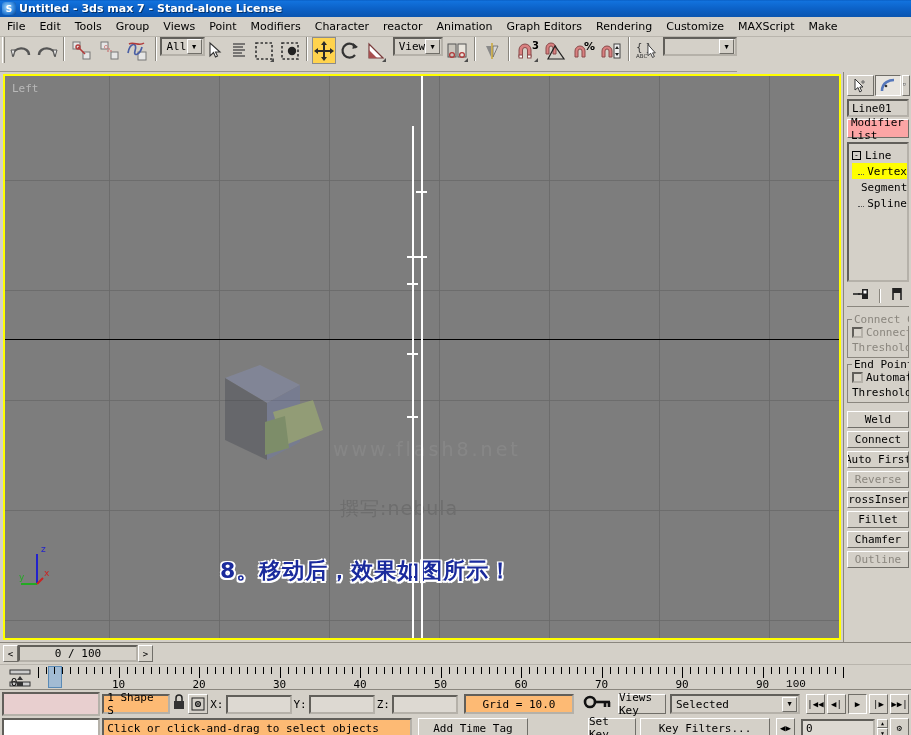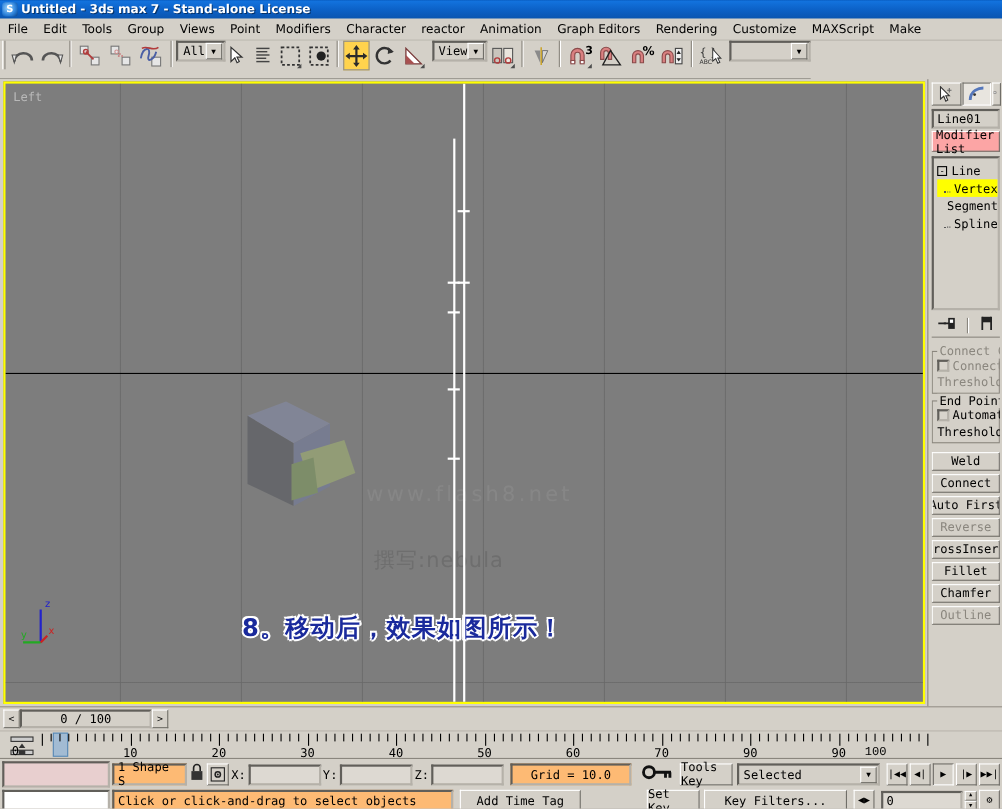--- a/index.html
+++ b/index.html
@@ -678,21 +678,21 @@
       </div>
       <div class="sbox" style="width:110px;margin-left:4px;justify-content:center">Grid = 10.0</div>
       <span style="margin-left:6px">
         <svg width="32" height="20" viewBox="0 0 32 20">
           <circle cx="8" cy="10" r="5" fill="none" stroke="#111" stroke-width="2.6"></circle>
           <line x1="13" y1="10" x2="28" y2="10" stroke="#111" stroke-width="2.6"></line>
           <line x1="23" y1="10" x2="23" y2="15" stroke="#111" stroke-width="2.6"></line>
           <line x1="27" y1="10" x2="27" y2="15" stroke="#111" stroke-width="2.6"></line>
         </svg>
       </span>
-      <div class="sbtn" style="width:48px;margin-left:2px">Tools Key</div>
+      <div class="sbtn" style="width:48px;margin-left:2px">Views Key</div>
       <div class="combo" style="width:130px;height:20px;margin-left:2px">
         <span>Selected</span>
         <span class="arrow">▼</span>
       </div>
       <span class="pbtn" style="margin-left:4px">|◀◀</span>
       <span class="pbtn">◀|</span>
       <span class="pbtn sel">▶</span>
       <span class="pbtn">|▶</span>
       <span class="pbtn">▶▶|</span>
     </div>

